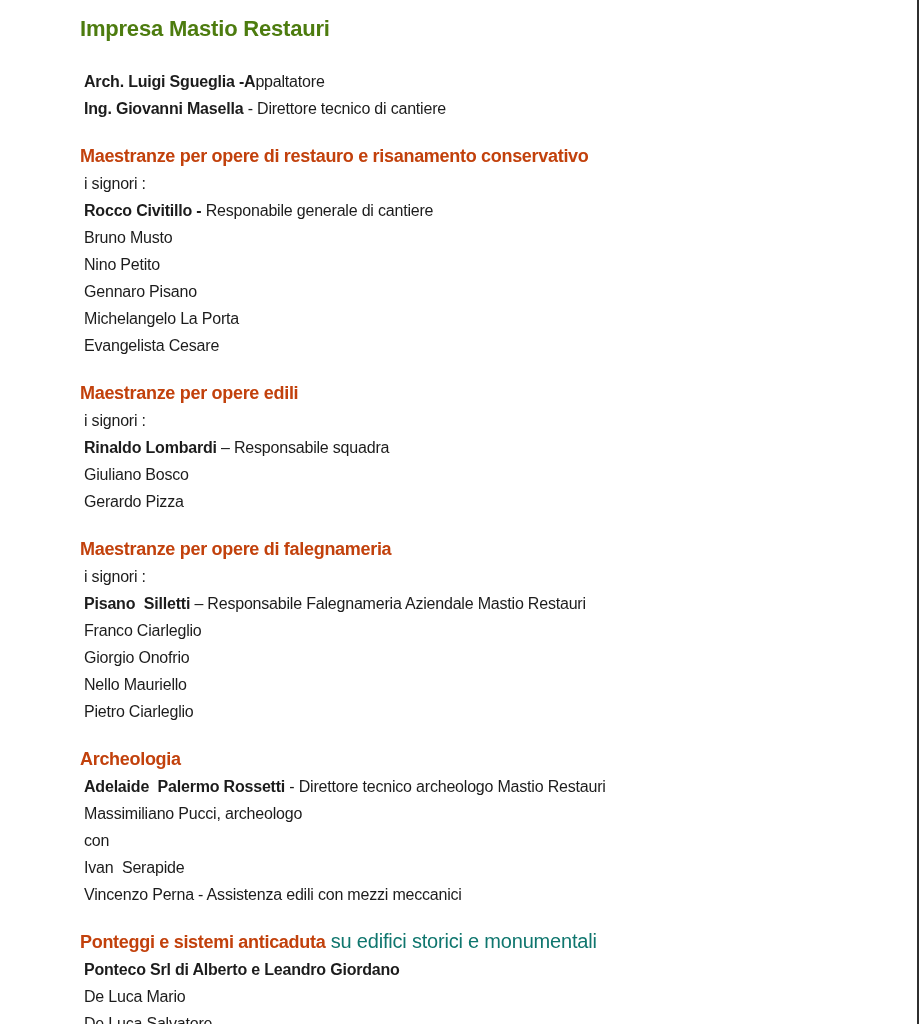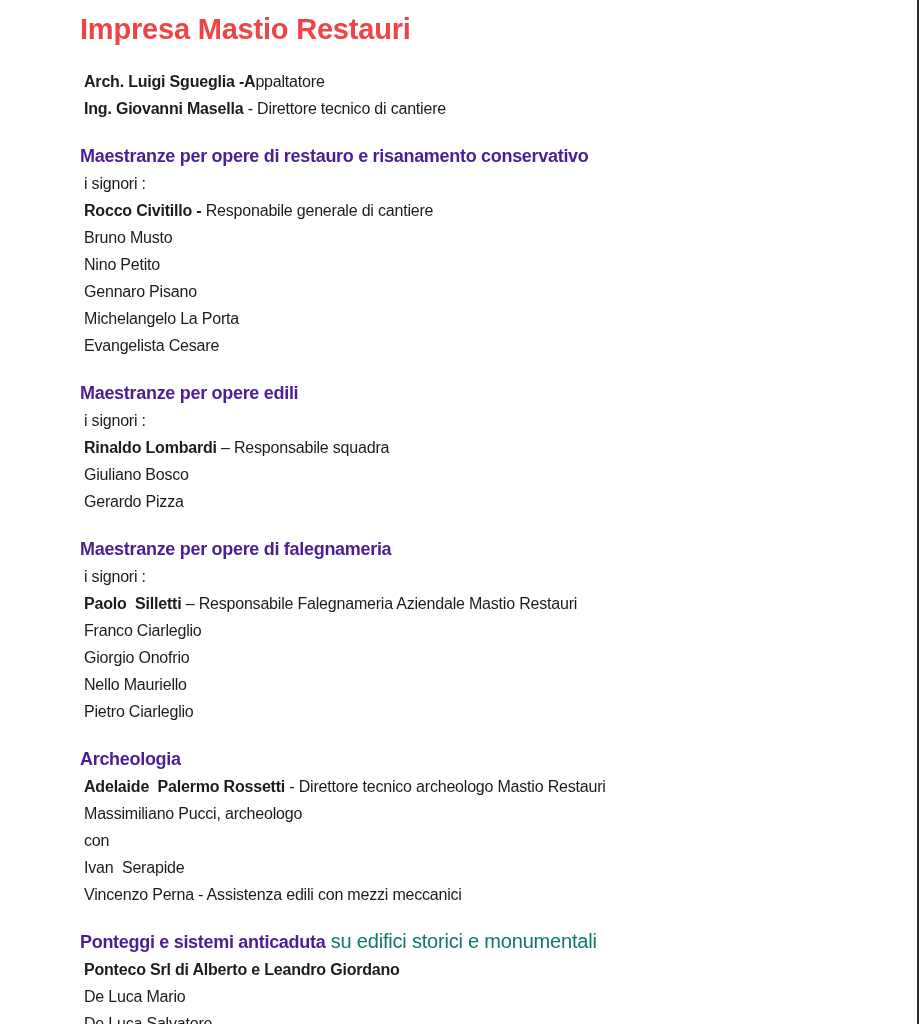--- a/index.html
+++ b/index.html
@@ -25,45 +25,45 @@
   .edge-line {
     position: absolute;
     top: 0;
     bottom: 0;
     right: 5px;
     width: 2px;
     background: #2f2f2f;
   }
   h1.title {
     margin: 0;
-    font-size: 29px;
+    font-size: 22px;
     line-height: 30px;
     font-weight: bold;
-    color: #ef4444;
+    color: #4d7c0f;
     letter-spacing: -0.2px;
   }
   .intro { margin-top: 26px; }
   .sec   { margin-top: 23px; }
   .line {
     margin: 4px;
     font-size: 16px;
     line-height: 23px;
     white-space: pre-wrap;
     letter-spacing: -0.2px;
   }
   .line .b { font-weight: bold; }
   .h {
     margin: 0;
     font-size: 18px;
     line-height: 24px;
     white-space: pre-wrap;
     letter-spacing: -0.3px;
   }
   .h .hr {
-    color: #4c1d95;
+    color: #c2410c;
     font-weight: bold;
   }
   .h .hs {
     color: #0f766e;
     font-weight: normal;
     font-size: 20px;
     letter-spacing: -0.2px;
   }
 </style>
 </head>
@@ -93,21 +93,21 @@
     <p class="h"><span class="hr">Maestranze per opere edili</span><span class="hs"></span></p>
     <p class="line"><span class="b"></span><span>i signori :</span></p>
     <p class="line"><span class="b">Rinaldo Lombardi</span><span> – Responsabile squadra</span></p>
     <p class="line"><span class="b"></span><span>Giuliano Bosco</span></p>
     <p class="line"><span class="b"></span><span>Gerardo Pizza</span></p>
   </section>
 
   <section class="sec">
     <p class="h"><span class="hr">Maestranze per opere di falegnameria</span><span class="hs"></span></p>
     <p class="line"><span class="b"></span><span>i signori :</span></p>
-    <p class="line"><span class="b">Paolo  Silletti</span><span> – Responsabile Falegnameria Aziendale Mastio Restauri</span></p>
+    <p class="line"><span class="b">Pisano  Silletti</span><span> – Responsabile Falegnameria Aziendale Mastio Restauri</span></p>
     <p class="line"><span class="b"></span><span>Franco Ciarleglio</span></p>
     <p class="line"><span class="b"></span><span>Giorgio Onofrio</span></p>
     <p class="line"><span class="b"></span><span>Nello Mauriello</span></p>
     <p class="line"><span class="b"></span><span>Pietro Ciarleglio</span></p>
   </section>
 
   <section class="sec">
     <p class="h"><span class="hr">Archeologia</span><span class="hs"></span></p>
     <p class="line"><span class="b">Adelaide  Palermo Rossetti</span><span> - Direttore tecnico archeologo Mastio Restauri</span></p>
     <p class="line"><span class="b"></span><span>Massimiliano Pucci, archeologo</span></p>

